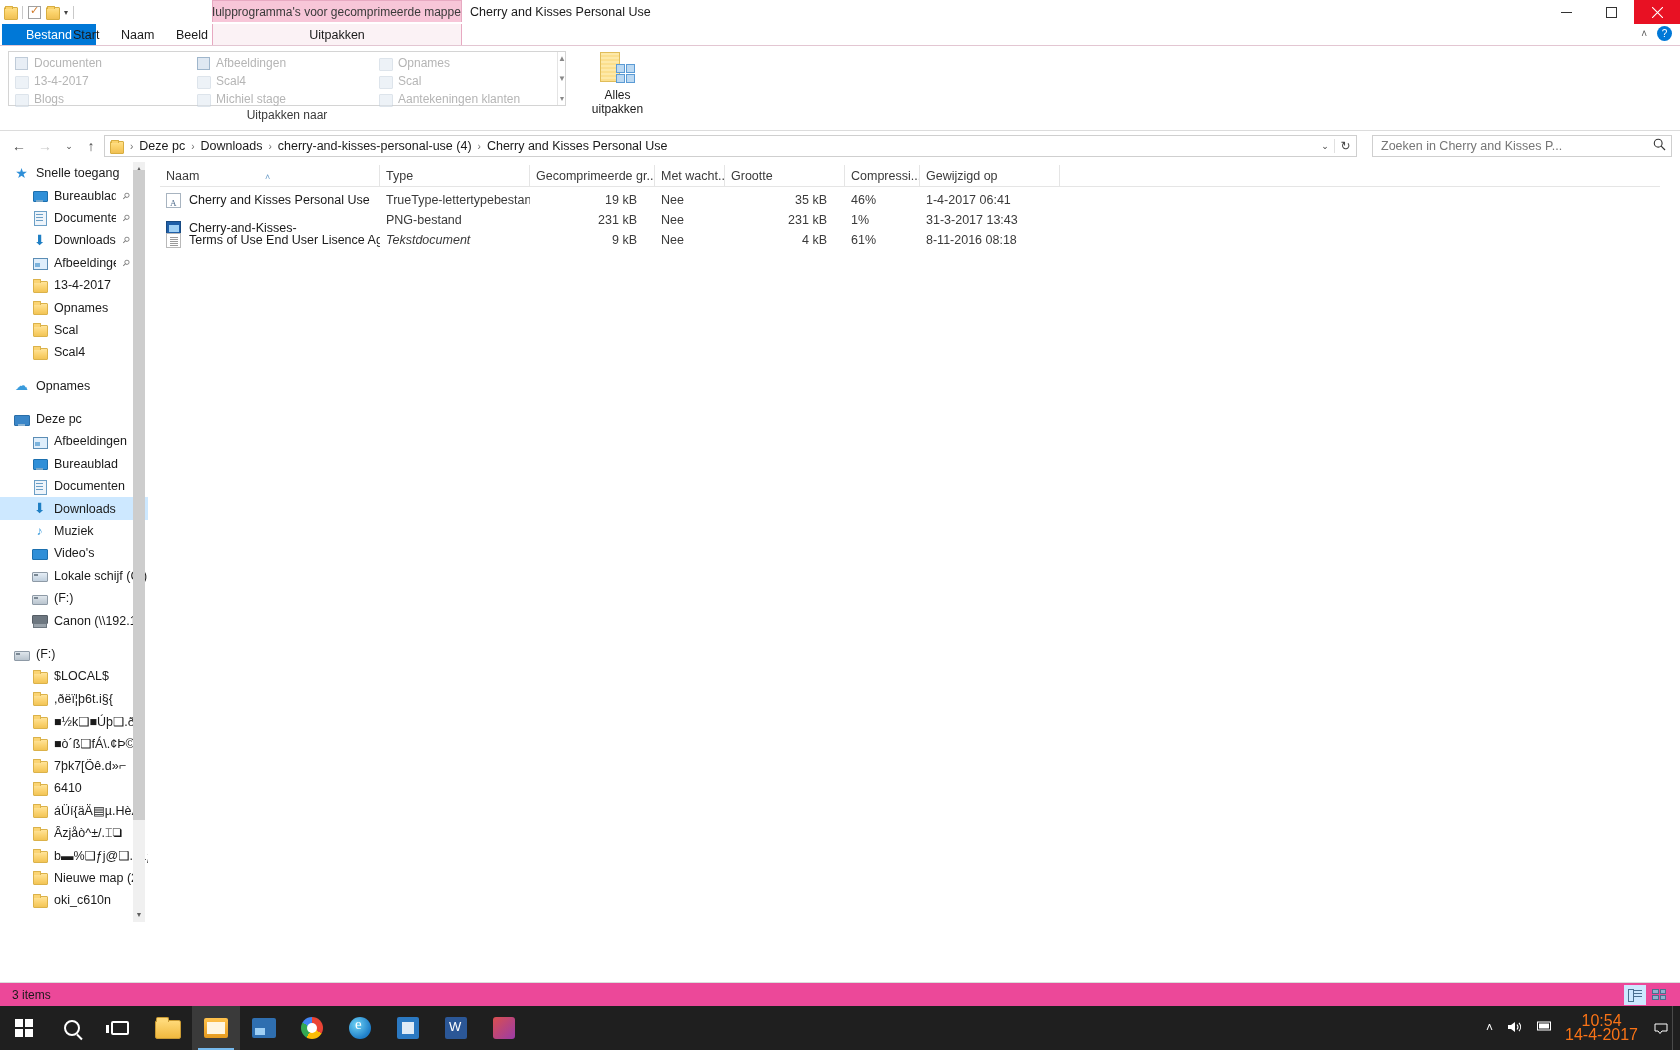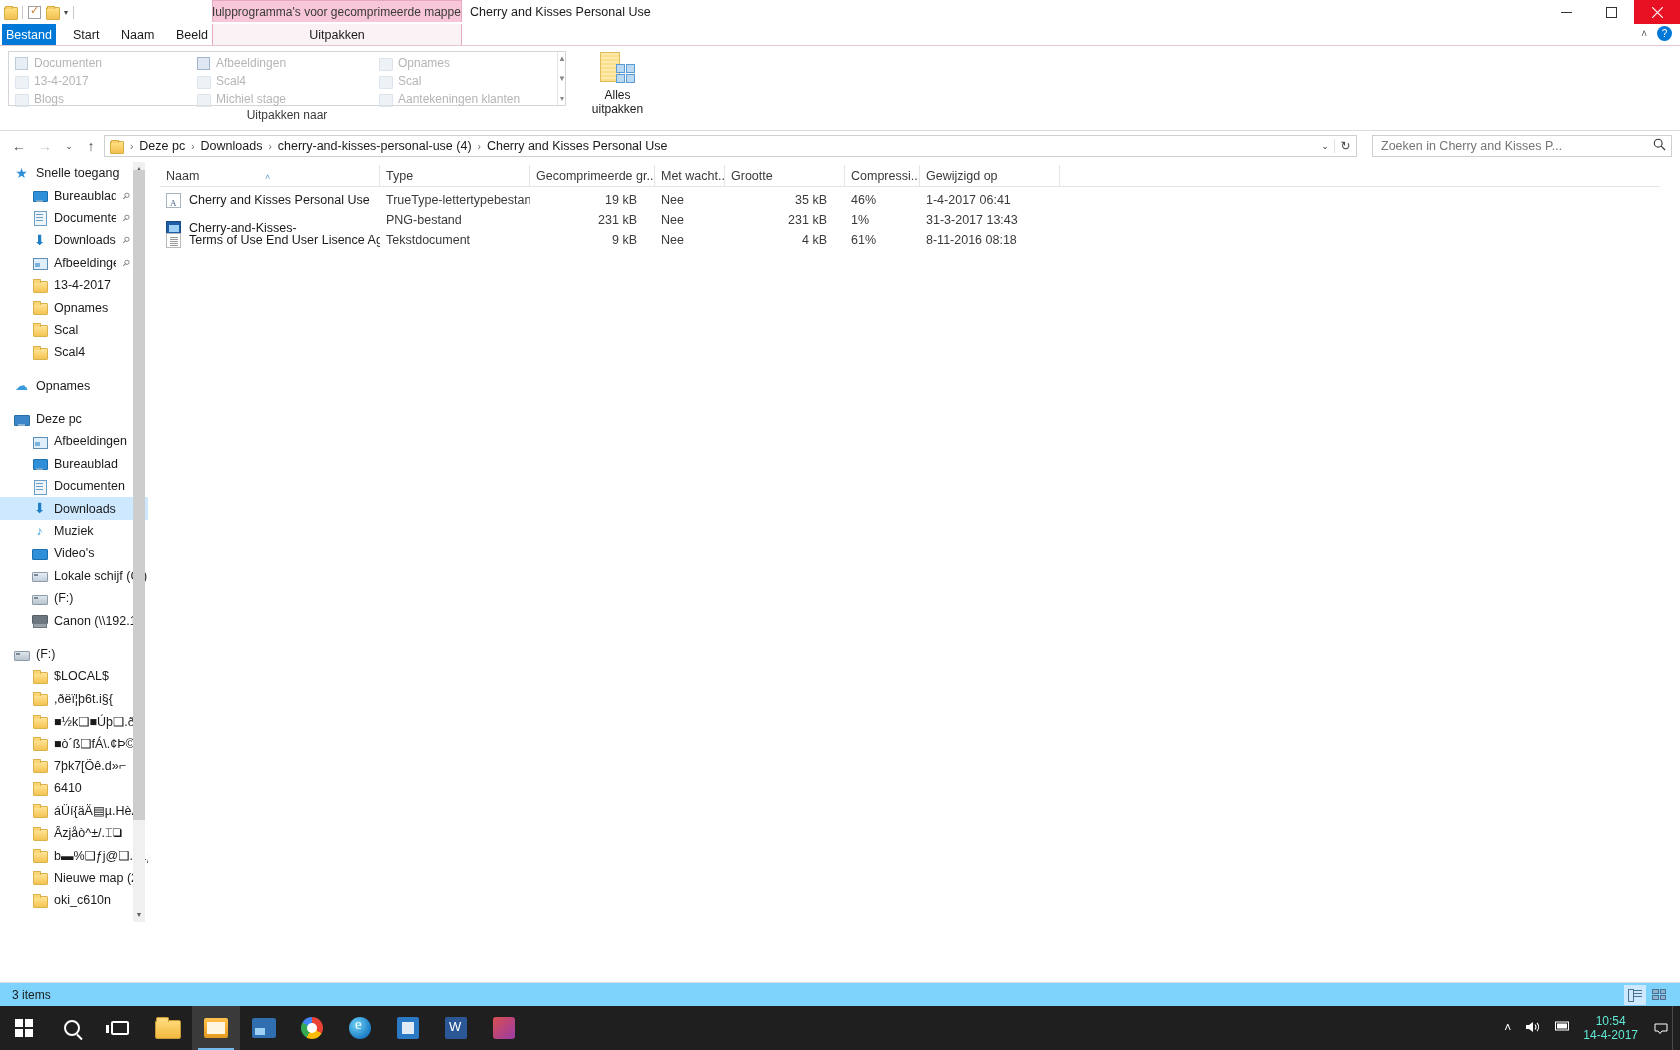--- a/index.html
+++ b/index.html
@@ -54,21 +54,21 @@
         font-size:12px; color:#333; }
   .wc.close { background:#e81123; color:#fff; width:46px; }
   .wc svg { display:block; }
 
   
   .tabstrip { position:absolute; left:0; top:24px; width:1680px; height:22px; background:#fff; }
   .tab {
     position:absolute; top:0; height:22px; line-height:22px; padding:0 13px;
     font-size:12.5px; color:#1a1a1a; white-space:nowrap;
   }
-  .tab.file { background:#0078d7; color:#fff; left:2px; padding:0 4px; }
+  .tab.file { background:#0078d7; color:#fff; left:2px; padding:0 24px; }
   .ctx-tab {
     position:absolute; left:212px; top:0; width:250px; height:22px;
     background:#fbf2f5; border-left:1px solid #e7a9c1; border-right:1px solid #e7a9c1;
     text-align:center; line-height:22px; font-size:12.5px; color:#1a1a1a;
   }
   .tabstrip-line { position:absolute; left:0; top:45px; width:1680px; height:1px; background:#e3c6d2; }
   .ribbon-help { position:absolute; right:8px; top:26px; display:flex; align-items:center; gap:10px; }
   .ribbon-help .chev { font-size:10px; color:#555; }
   .helpbtn {
     width:15px; height:15px; border-radius:50%; background:#0078d7; color:#fff;
@@ -206,21 +206,21 @@
     font-size:9px; color:#4d6a8a; font-family:"Liberation Serif", serif; }
   .ficon-png { background:#1f5fa8; border:1px solid #174a82; }
   .ficon-png::after { content:""; position:absolute; left:2px; top:3px; width:10px; height:7px;
     background:#9fd0f5; }
   .ficon-txt { background:#fff; border:1px solid #b9b9b9; }
   .ficon-txt::after { content:""; position:absolute; left:3px; top:3px; width:8px; height:1px;
     background:#9a9a9a; box-shadow:0 2px 0 #9a9a9a,0 4px 0 #9a9a9a,0 6px 0 #9a9a9a,0 8px 0 #9a9a9a; }
 
   
   .statusbar { position:absolute; left:0; bottom:44px; width:1680px; height:24px;
-               background:#7dd3fc; border-top:1px solid #dcdcdc; display:flex; align-items:center; }
+               background:#ec4899; border-top:1px solid #dcdcdc; display:flex; align-items:center; }
   .status-text { font-size:12px; color:#1a1a1a; padding-left:12px; }
   .viewbtns { margin-left:auto; display:flex; gap:2px; padding-right:10px; }
   .vbtn { width:22px; height:20px; display:flex; align-items:center; justify-content:center; }
   .vbtn.active { background:#cde8ff; }
   .vb-details { width:14px; height:11px; position:relative; }
   .vb-details::before { content:""; position:absolute; left:0; top:0; width:4px; height:11px;
     border:1px solid #4a6f8f; }
   .vb-details::after { content:""; position:absolute; left:6px; top:1px; width:8px; height:1px;
     background:#4a6f8f; box-shadow:0 3px 0 #4a6f8f, 0 6px 0 #4a6f8f; }
   .vb-tiles { width:14px; height:11px; display:grid; grid-template-columns:1fr 1fr;
@@ -270,21 +270,21 @@
   .ai-store { width:22px; height:22px; background:#2b79c2; border-radius:2px; position:relative; }
   .ai-store::after { content:""; position:absolute; left:5px; top:5px; width:12px; height:12px;
     background:#fff; clip-path:polygon(0 0,100% 0,100% 100%,0 100%); opacity:.85; }
   .ai-word { width:22px; height:22px; background:#2b5797; border-radius:2px; position:relative; }
   .ai-word::after { content:"W"; position:absolute; left:4px; top:2px; font-size:13px; color:#fff; }
   .ai-paint { width:22px; height:22px; background:linear-gradient(135deg,#d94f4f,#9b3ba8);
     border-radius:3px; }
   .tb-right { position:absolute; right:0; top:0; height:44px; display:flex; align-items:center;
               color:#fff; }
   .tray-ico { padding:0 7px; font-size:12px; color:#fff; }
-  .clock { text-align:center; font-size:12px; line-height:14px; padding:0 12px 0 6px; color:#5eead4; }
+  .clock { text-align:center; font-size:16px; line-height:14px; padding:0 12px 0 6px; color:#f97316; }
   .notif { width:22px; height:44px; display:flex; align-items:center; justify-content:center;
            font-size:13px; color:#fff; }
   .showdesk { width:8px; height:44px; border-left:1px solid #4a4a4a; }
 </style>
 </head>
 <body>
 
 <div class="app">
 
   <div class="titlebar">
@@ -636,21 +636,21 @@
           <div class="cell " style="position: absolute; left: 495px; width: 70px; top: 0px; line-height: 20px; color: rgb(58, 58, 58);">Nee</div>
           <div class="cell num" style="position: absolute; left: 565px; width: 108px; top: 0px; line-height: 20px; color: rgb(58, 58, 58);">231 kB</div>
           <div class="cell " style="position: absolute; left: 685px; width: 75px; top: 0px; line-height: 20px; color: rgb(58, 58, 58);">1%</div>
           <div class="cell " style="position: absolute; left: 760px; width: 140px; top: 0px; line-height: 20px; color: rgb(58, 58, 58);">31-3-2017 13:43</div>
         </div>
         <div class="row" style="position: relative;">
           <div class="cell fname" style="position: absolute; left: 0px; width: 220px; top: 0px; line-height: 20px;">
             <span class="ficon ficon-txt"></span>
             <span>Terms of Use End User Lisence Agr...</span>
           </div>
-          <div class="cell " style="position: absolute; left: 220px; width: 150px; top: 0px; line-height: 20px; color: rgb(58, 58, 58);">Tekstdocument</div>
+          <div class="cell " style="position: absolute; left: 220px; width: 150px; top: 0px; line-height: 20px; color: rgb(58, 58, 58); font-style: italic;">Tekstdocument</div>
           <div class="cell num" style="position: absolute; left: 370px; width: 113px; top: 0px; line-height: 20px; color: rgb(58, 58, 58);">9 kB</div>
           <div class="cell " style="position: absolute; left: 495px; width: 70px; top: 0px; line-height: 20px; color: rgb(58, 58, 58);">Nee</div>
           <div class="cell num" style="position: absolute; left: 565px; width: 108px; top: 0px; line-height: 20px; color: rgb(58, 58, 58);">4 kB</div>
           <div class="cell " style="position: absolute; left: 685px; width: 75px; top: 0px; line-height: 20px; color: rgb(58, 58, 58);">61%</div>
           <div class="cell " style="position: absolute; left: 760px; width: 140px; top: 0px; line-height: 20px; color: rgb(58, 58, 58);">8-11-2016 08:18</div>
         </div>
       </div>
   </div>
 
   <div class="statusbar">

